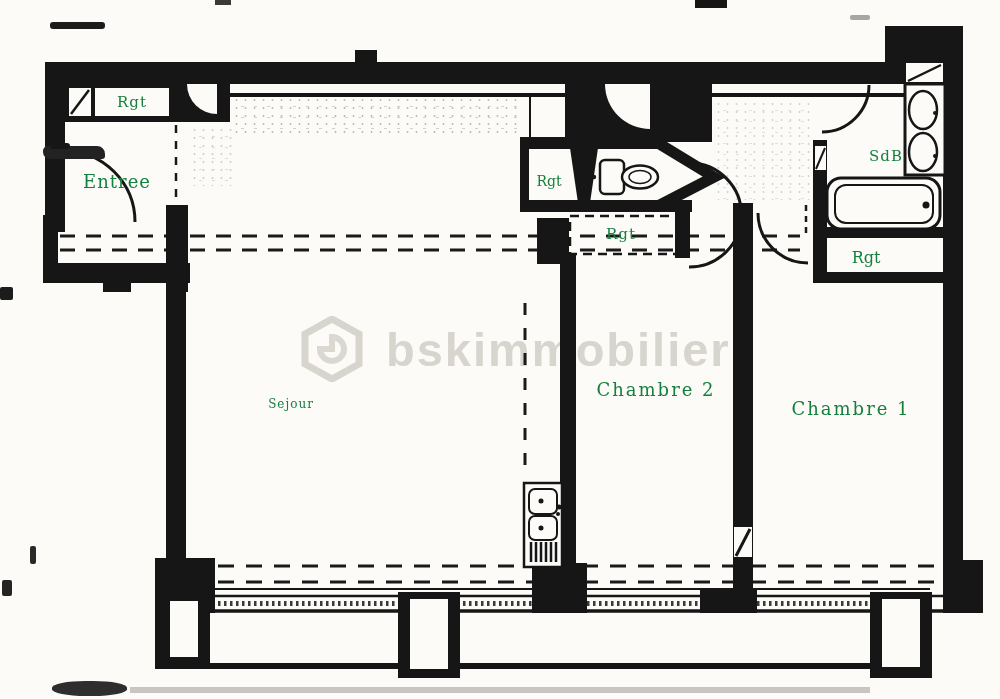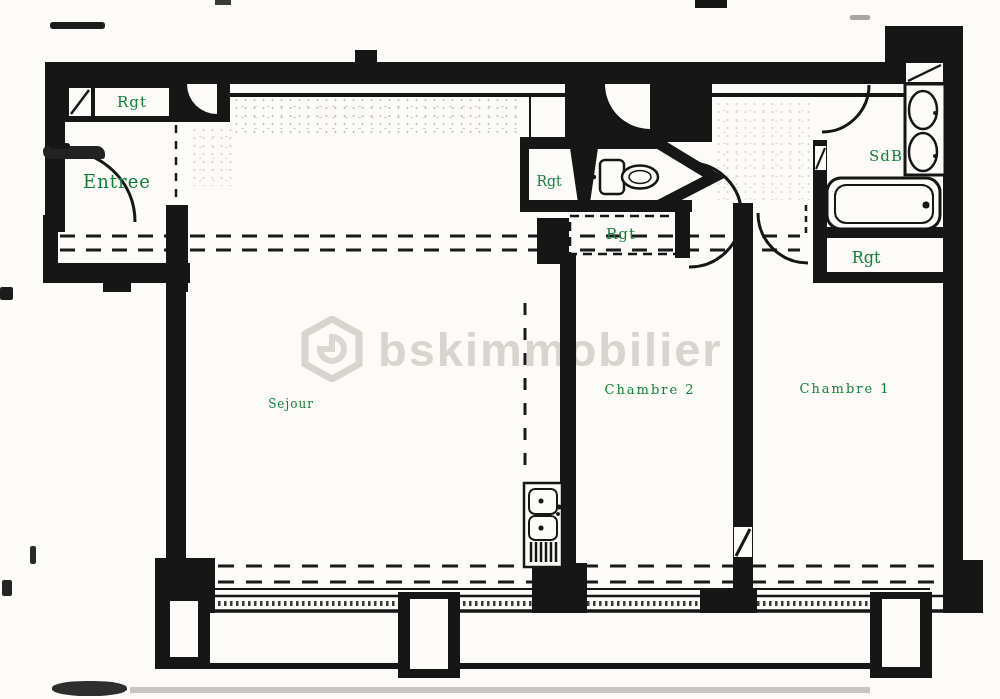--- a/index.html
+++ b/index.html
@@ -6,24 +6,24 @@
   #canvas{
     position:relative;width:1000px;height:699px;overflow:hidden;
     background:#fcfbf8;
     font-family:"DejaVu Serif","Liberation Serif",serif;
   }
   .label{
     position:absolute;transform:translate(-50%,-50%);
     color:#15803d;font-weight:normal;white-space:nowrap;
     font-family:"DejaVu Serif","Liberation Serif",serif;
   }
-  .lbl-room{font-size:13px;letter-spacing:2px;}
+  .lbl-room{font-size:18px;letter-spacing:2px;margin-left:6px;}
   .lbl-small{font-size:15px;letter-spacing:1px;}
   #watermark{
-    position:absolute;left:300px;top:316px;display:flex;align-items:center;gap:14px;
+    position:absolute;left:300px;top:316px;display:flex;align-items:center;gap:22px;
     z-index:1;user-select:none;
   }
   #watermark .wm-text{
     font-family:"Liberation Sans","DejaVu Sans",sans-serif;
     font-weight:bold;font-size:47px;letter-spacing:2px;color:rgba(186,181,172,0.55);
   }
   .speckle{
     position:absolute;z-index:2;opacity:.55;
     background-image:radial-gradient(#8d8a85 1px, transparent 1.2px),
                      radial-gradient(#b5b2ac 1px, transparent 1.2px);
@@ -184,21 +184,21 @@
   </svg>
 
   <div class="label lbl-small" style="left:132px;top:102px;">Rgt</div>
   <div class="label" style="left:117px;top:181px;font-size:18px;letter-spacing:1px;">Entree</div>
   <div class="label" style="left:549px;top:181px;font-size:14px;">Rgt</div>
   <div class="label lbl-small" style="left:621px;top:234px;">Rgt</div>
   <div class="label lbl-small" style="left:886px;top:156px;">SdB</div>
   <div class="label" style="left:866px;top:257px;font-size:16px;">Rgt</div>
   <div class="label" style="left:291px;top:404px;font-size:12px;letter-spacing:1px;">Sejour</div>
   <div class="label lbl-room" style="left:650px;top:389px;">Chambre 2</div>
-  <div class="label lbl-room" style="left:845px;top:388px;text-align:center;">Chambre 1</div>
+  <div class="label lbl-room" style="left:845px;top:408px;text-align:center;">Chambre 1</div>
 
   <div class="art" style="left:50px;top:22px;width:55px;height:7px;background:#1c1c1c;border-radius:3px;"></div>
   <div class="art" style="left:43px;top:146px;width:62px;height:13px;background:#222;border-radius:5px 8px 3px 7px;"></div>
   <div class="art" style="left:50px;top:143px;width:20px;height:6px;background:#161616;border-radius:3px;"></div>
   <div class="art" style="left:0px;top:287px;width:13px;height:13px;background:#1c1c1c;border-radius:2px;"></div>
   <div class="art" style="left:30px;top:546px;width:6px;height:18px;background:#2a2a2a;border-radius:2px;"></div>
   <div class="art" style="left:2px;top:580px;width:10px;height:16px;background:#242424;border-radius:2px;"></div>
   <div class="art" style="left:52px;top:681px;width:75px;height:15px;background:#2e2e2e;border-radius:45%;"></div>
   <div class="art" style="left:130px;top:687px;width:740px;height:6px;background:#c9c6c1;"></div>
   <div class="art" style="left:695px;top:0px;width:32px;height:8px;background:#161616;"></div>

